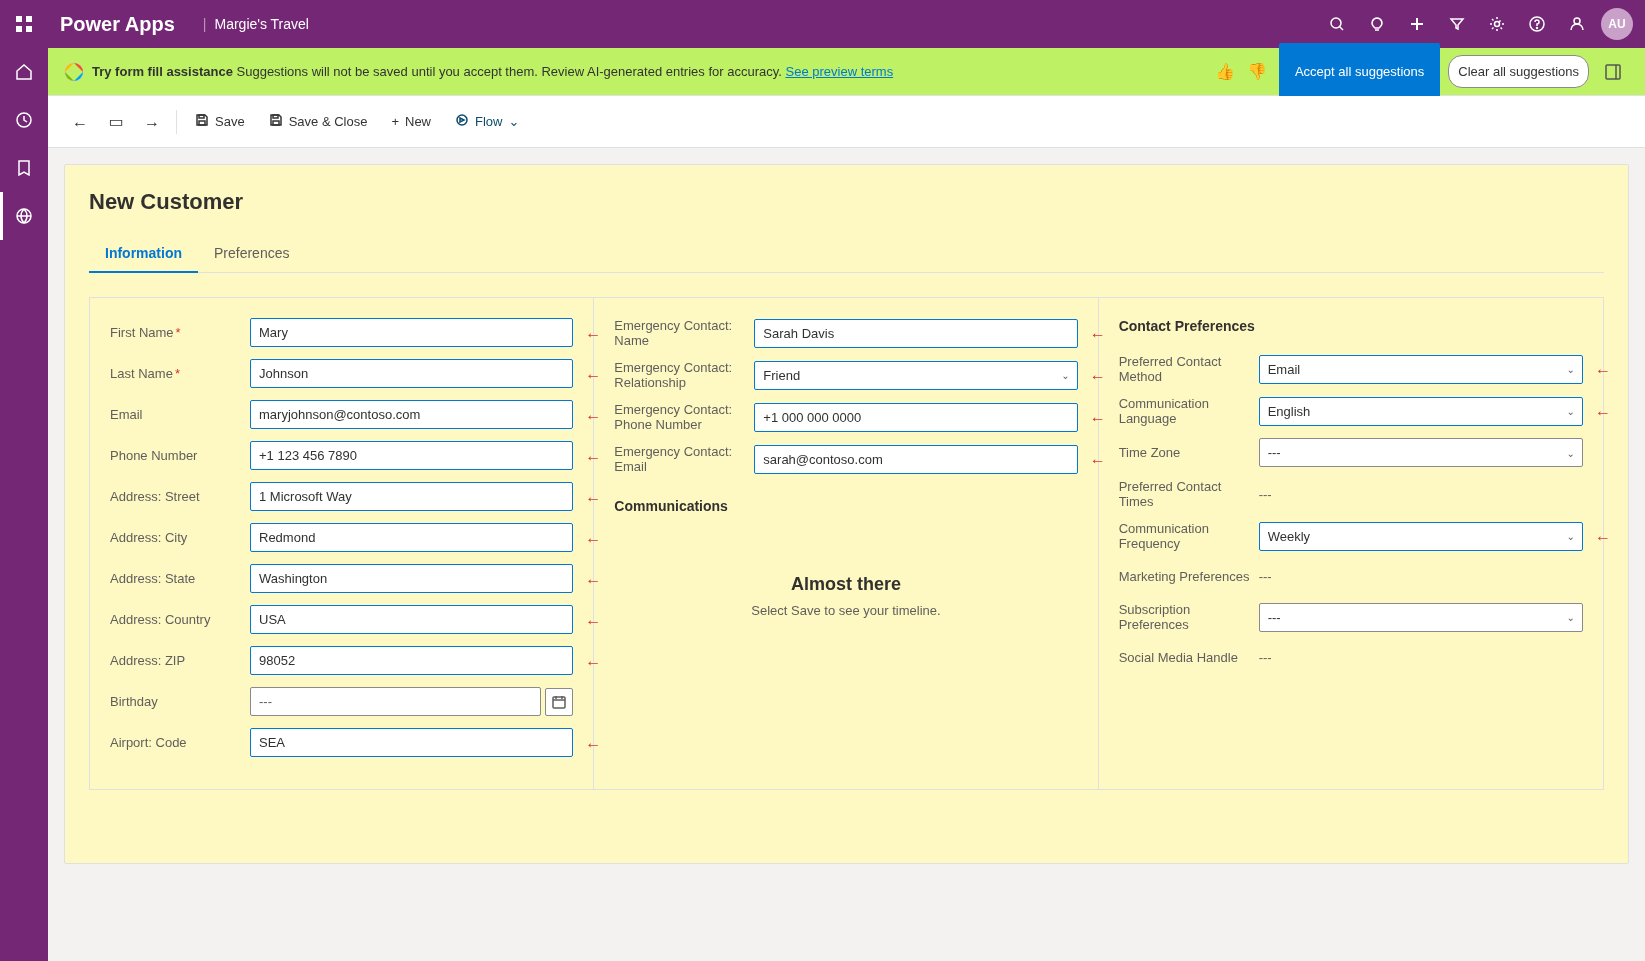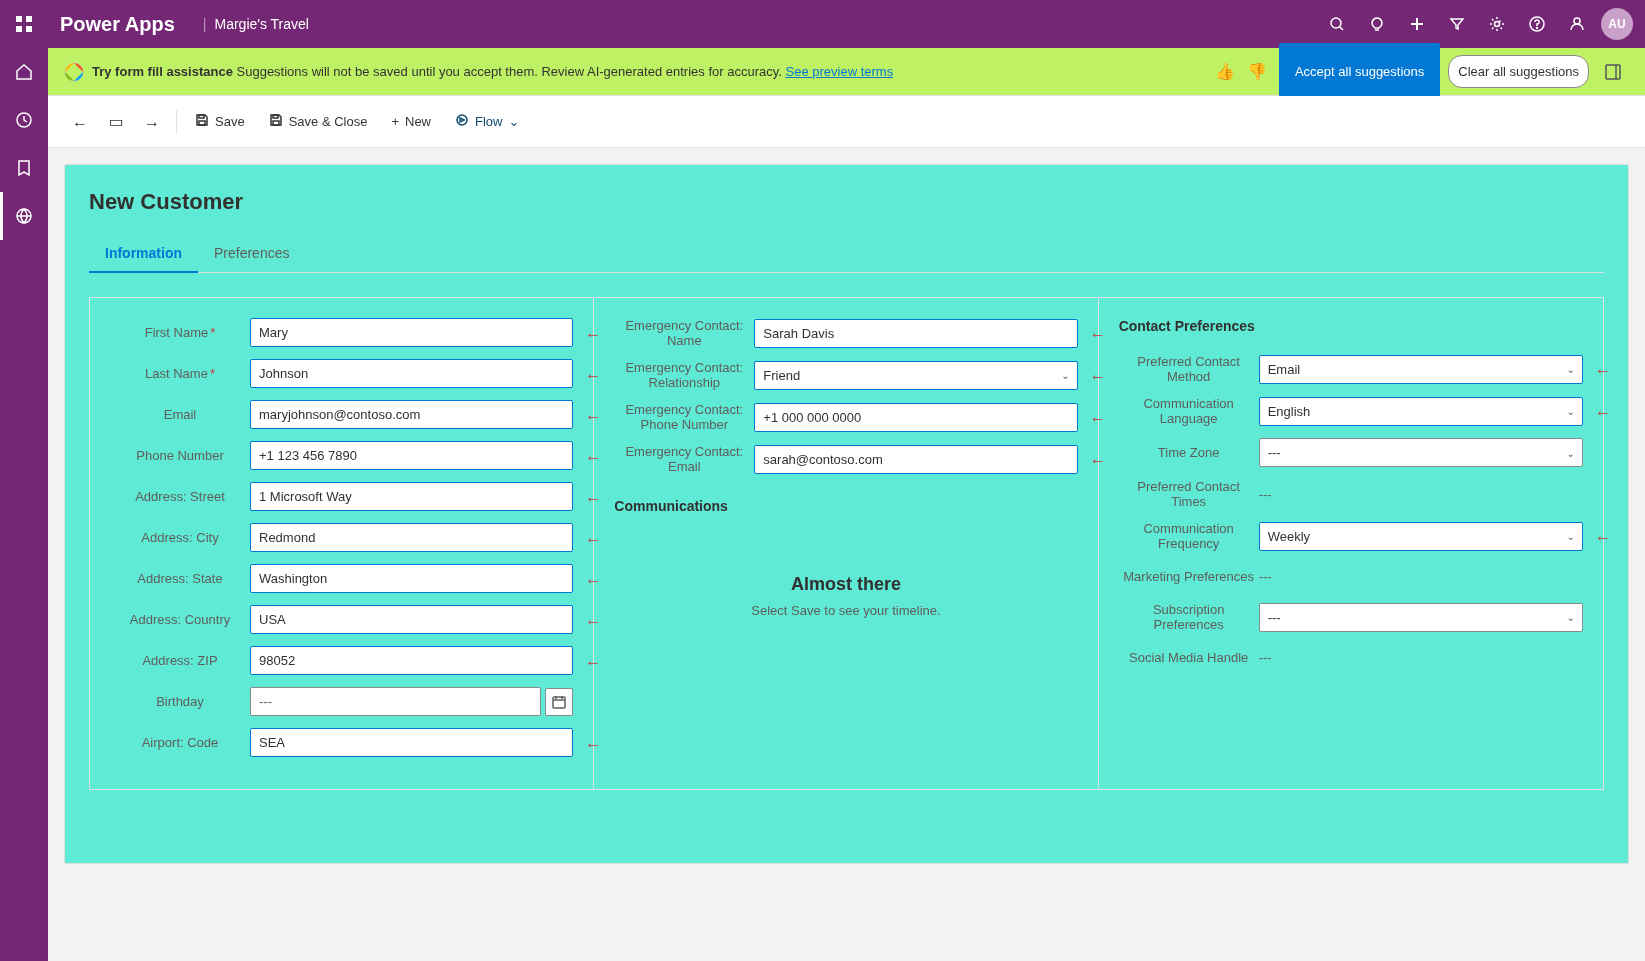--- a/index.html
+++ b/index.html
@@ -225,21 +225,21 @@
     
     .content-area {
       flex: 1;
       overflow-y: auto;
       padding: 16px;
       background: #f3f2f1;
     }
 
     
     .form-container {
-      background: #5eead4;
+      background: #fef9c3;
       border: 1px solid #e0e0e0;
       border-radius: 2px;
       padding: 24px;
       min-height: 700px;
     }
     .form-title {
       font-size: 22px;
       font-weight: 600;
       color: #323130;
       margin-bottom: 20px;
@@ -291,21 +291,20 @@
       display: flex;
       align-items: center;
       margin-bottom: 12px;
       position: relative;
     }
     .field-label {
       font-size: 13px;
       color: #605e5c;
       width: 140px;
       flex-shrink: 0;
-      text-align: center;
     }
     .field-label .required {
       color: #d13438;
       margin-left: 2px;
     }
     .field-input-wrap {
       flex: 1;
       display: flex;
       align-items: center;
       position: relative;

